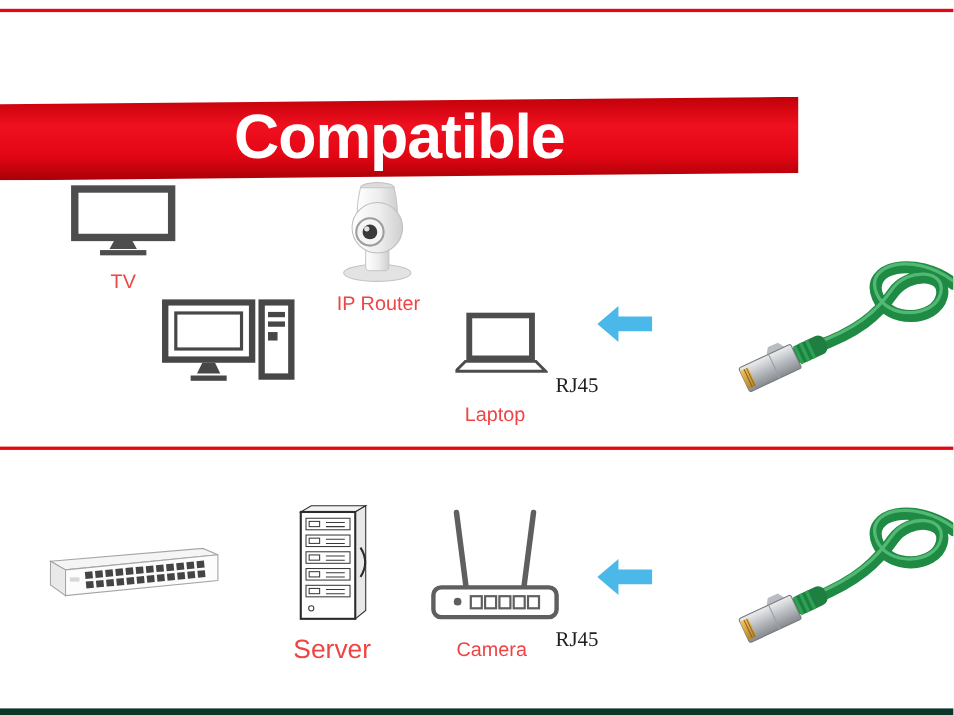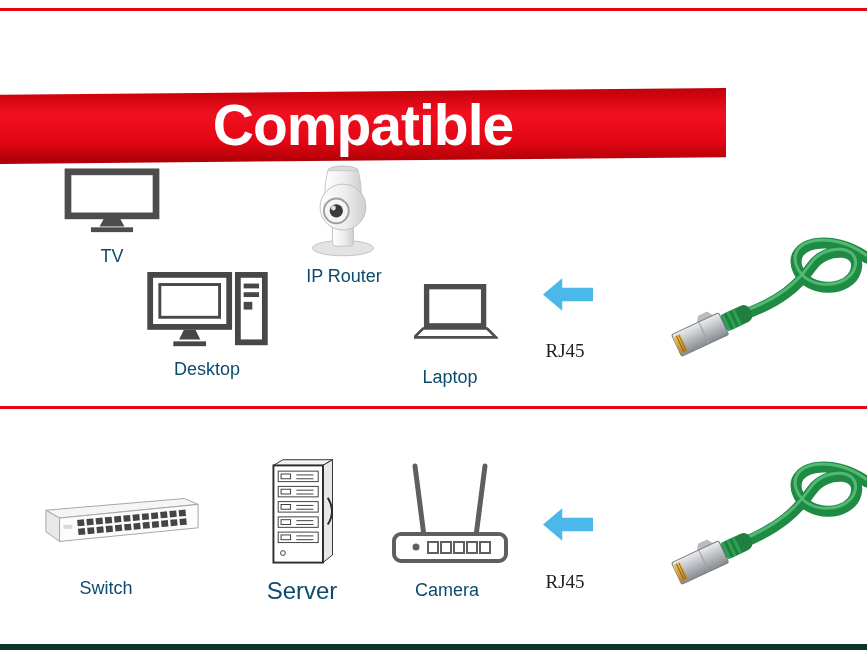--- a/index.html
+++ b/index.html
@@ -5,22 +5,22 @@
   html,body{margin:0;padding:0;background:#fff;}
   #canvas{position:relative;width:867px;height:650px;background:#ffffff;overflow:hidden;
           font-family:"Liberation Sans",sans-serif;}
   .abs{position:absolute;}
   .thinline{left:0;width:867px;background:#e30613;}
   .banner{left:0;top:44px;width:726px;height:76px;
           background:linear-gradient(180deg,#c10008 0%,#f01020 35%,#e30613 70%,#a80007 100%);
           clip-path:polygon(0 9%,100% 0,100% 91%,0 100%);margin-top:44px;}
   .banner-title{width:100%;text-align:center;color:#ffffff;font-weight:bold;
                 font-size:57px;line-height:74px;letter-spacing:-1px;}
-  .label{font-size:18px;color:#0c4a6e;text-align:center;width:120px;}
-  .rj45{font-family:"Liberation Serif",serif;font-size:19px;color:#1f1f1f;text-align:center;width:120px;}
+  .label{font-size:18px;color:#ef4444;text-align:center;width:120px;}
+  .rj45{font-family:"Liberation Serif",serif;font-size:19px;color:#1f1f1f;text-align:left;width:120px;}
   .divider{left:0;top:406px;width:867px;height:3px;background:#e30613;}
   .bottombar{left:0;top:644px;width:867px;height:6px;background:#0c3629;}
 </style>
 </head>
 <body>
 
 <div id="canvas">
 
   <div class="abs thinline" style="top:8px;height:3px;"></div>
 
@@ -57,21 +57,20 @@
   <svg class="abs" style="left:147px;top:272px" width="122" height="79" viewBox="0 0 126 82">
     <rect x="3" y="3" width="82" height="54" fill="#ffffff" stroke="#474747" stroke-width="6"></rect>
     <rect x="13" y="13" width="62" height="34" fill="none" stroke="#474747" stroke-width="3"></rect>
     <polygon points="38,60 33,70 55,70 50,60" fill="#474747"></polygon>
     <rect x="27" y="72" width="34" height="5" fill="#474747"></rect>
     <rect x="94" y="3" width="28" height="70" fill="#ffffff" stroke="#474747" stroke-width="6"></rect>
     <rect x="100" y="12" width="16" height="5" fill="#474747"></rect>
     <rect x="100" y="21" width="16" height="5" fill="#474747"></rect>
     <rect x="100" y="31" width="9" height="8" fill="#474747"></rect>
   </svg>
-  <div class="abs label" style="left:147px;top:359px">Desktop</div>
 
   <svg class="abs" style="left:414px;top:284px" width="84" height="57" viewBox="0 0 94 64">
     <rect x="14" y="3" width="64" height="44" fill="#ffffff" stroke="#4d4d4d" stroke-width="6"></rect>
     <polygon points="10,50 82,50 92,60 0,60" fill="#ffffff" stroke="#4d4d4d" stroke-width="3"></polygon>
   </svg>
   <div class="abs label" style="left:390px;top:367px">Laptop</div>
 
   <svg class="abs" style="left:543px;top:278px" width="50" height="33" viewBox="0 0 52 34">
     <polygon points="0,17 20,0 20,10 52,10 52,24 20,24 20,34" fill="#4ab9ea"></polygon>
   </svg>
@@ -132,21 +131,20 @@
       <rect x="38" y="9" width="7" height="6.5"></rect>
         <rect x="47.5" y="9" width="7" height="6.5"></rect>
       <rect x="57" y="9" width="7" height="6.5"></rect>
         <rect x="66.5" y="9" width="7" height="6.5"></rect>
       <rect x="76" y="9" width="7" height="6.5"></rect>
         <rect x="85.5" y="9" width="7" height="6.5"></rect>
       <rect x="95" y="9" width="7" height="6.5"></rect>
         <rect x="104.5" y="9" width="7" height="6.5"></rect>
     </g>
   </svg>
-  <div class="abs label" style="left:46px;top:578px">Switch</div>
 
   <svg class="abs" style="left:262px;top:456px" width="80" height="116" viewBox="0 0 84 118">
     <polygon points="12,8 22,2 74,2 64,8" fill="#f2f2f2" stroke="#2b2b2b"></polygon>
     <polygon points="64,8 74,2 74,102 64,110" fill="#e8e8e8" stroke="#2b2b2b"></polygon>
     <rect x="12" y="8" width="52" height="102" fill="#ffffff" stroke="#2b2b2b" stroke-width="2"></rect>
     <rect x="17" y="14" width="42" height="11" fill="#ffffff" stroke="#3a3a3a"></rect>
     <rect x="20" y="17" width="10" height="5" fill="none" stroke="#3a3a3a"></rect>
     <line x1="36" y1="18" x2="54" y2="18" stroke="#3a3a3a"></line>
       <line x1="36" y1="22" x2="54" y2="22" stroke="#3a3a3a"></line>
     <rect x="17" y="30" width="42" height="11" fill="#ffffff" stroke="#3a3a3a"></rect>

